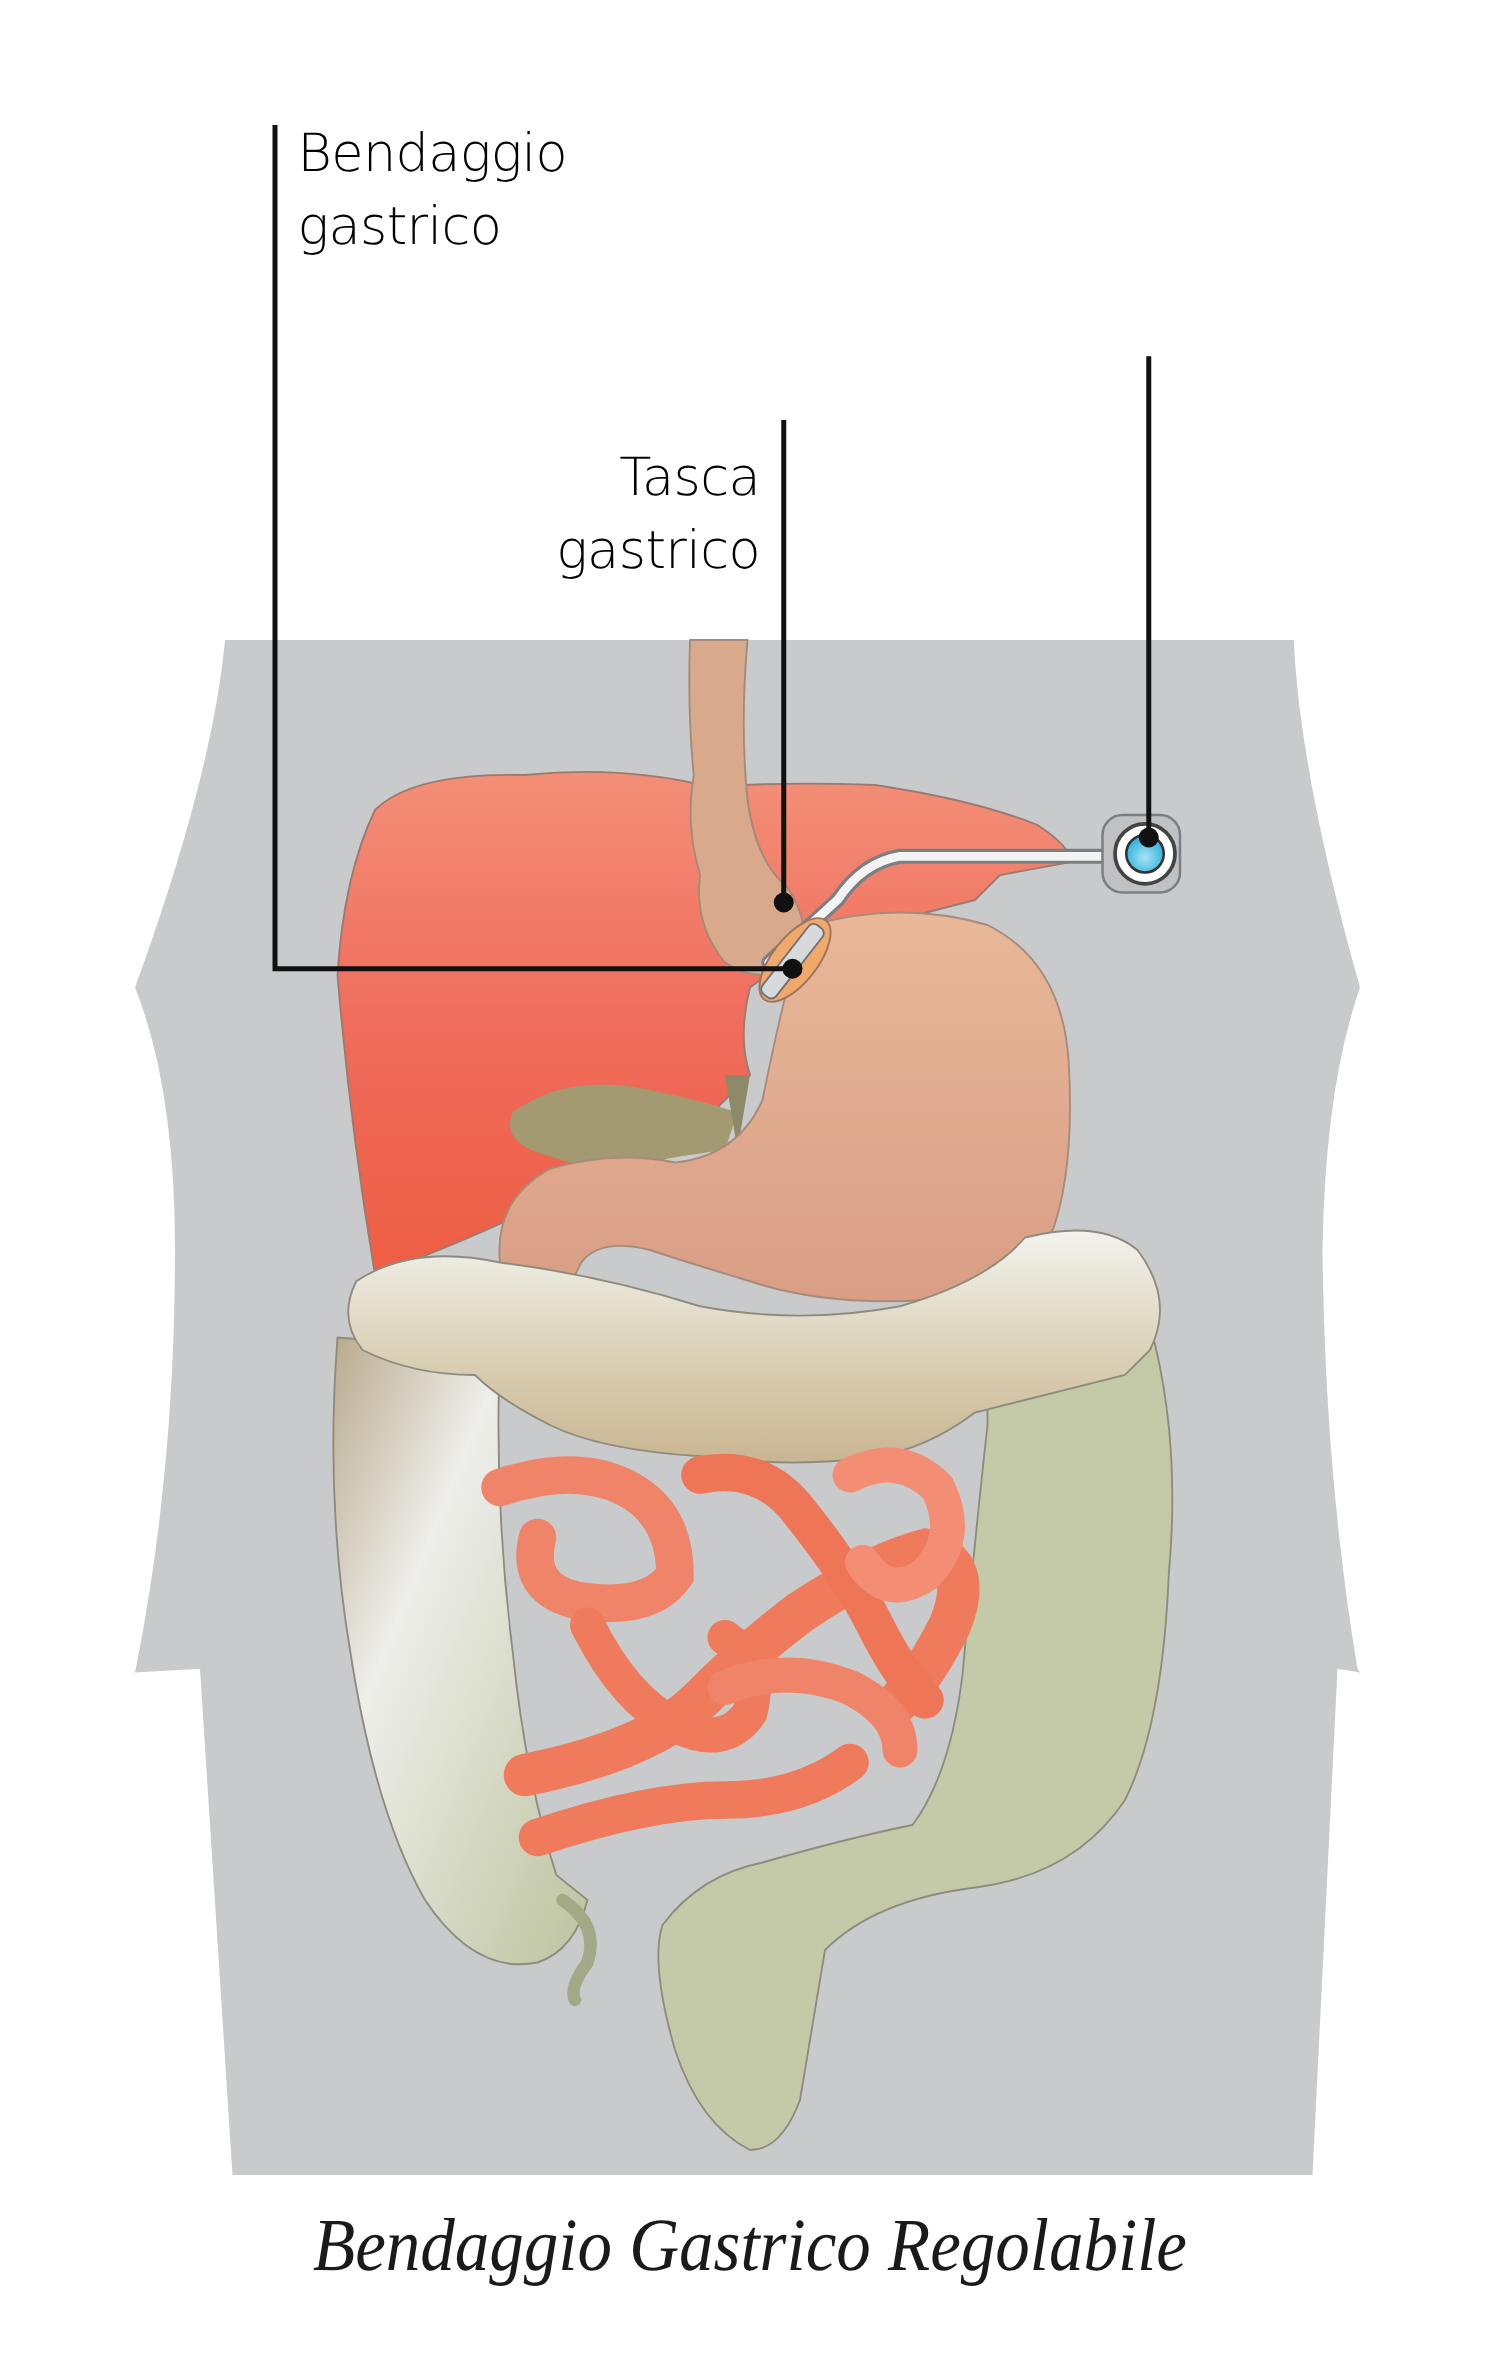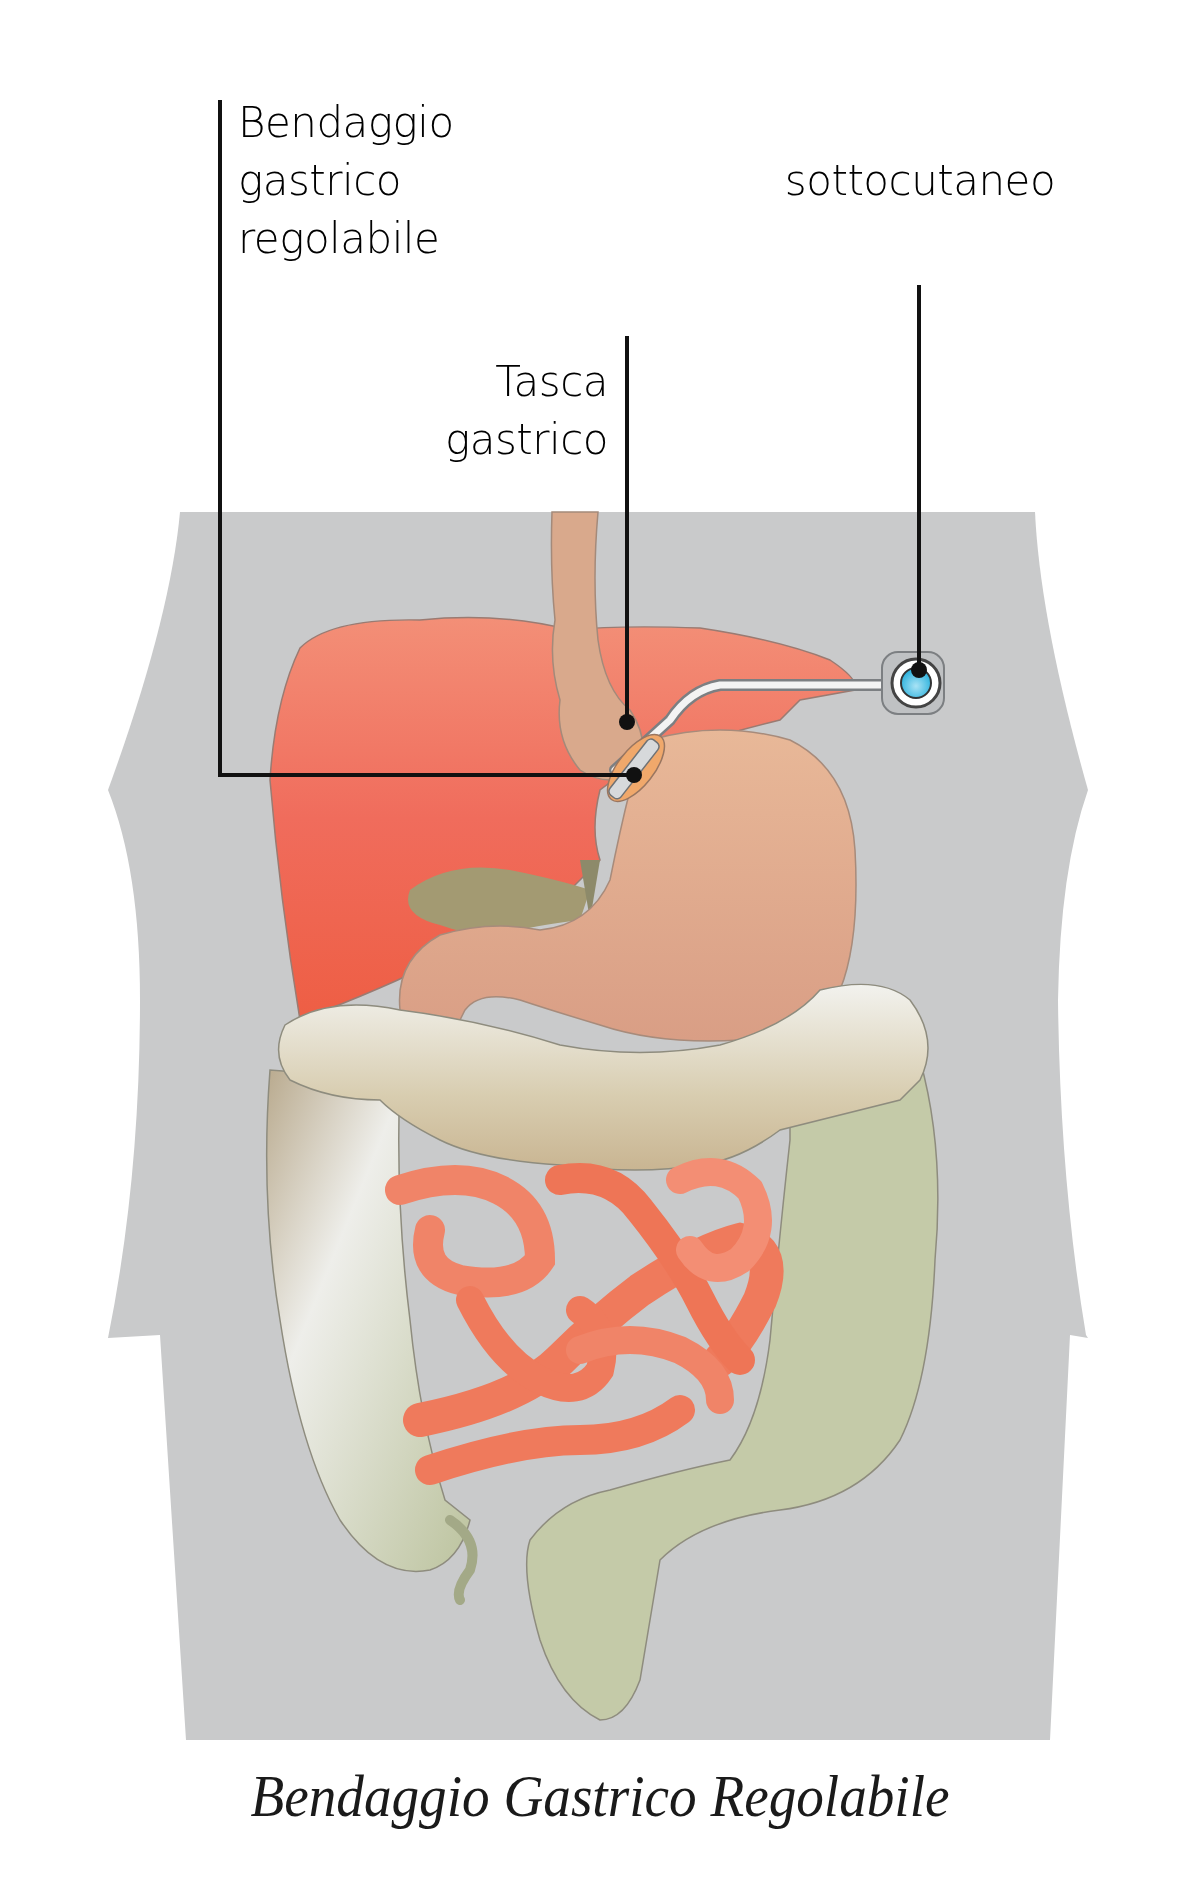--- a/index.html
+++ b/index.html
@@ -118,25 +118,23 @@
     <path d="M919,285 L919,670"></path>
   </g>
   <circle cx="634" cy="775" r="8" fill="#111"></circle>
   <circle cx="627" cy="722" r="8" fill="#111"></circle>
   <circle cx="919" cy="670" r="8" fill="#111"></circle>
 </svg>
 
 <div id="lbl-band" class="label">
   <span>Bendaggio</span>
   <span>gastrico</span>
-  <span>regolabile</span>
 </div>
 
 <div id="lbl-res" class="label">
-  <span>sottocutaneo</span>
 </div>
 
 <div id="lbl-pouch" class="label">
   <span>Tasca</span>
   <span>gastrico</span>
 </div>
 
 <div class="caption">Bendaggio Gastrico Regolabile</div>
 
 </body></html>

